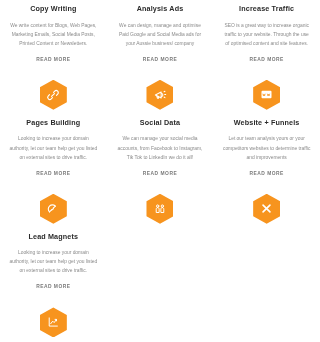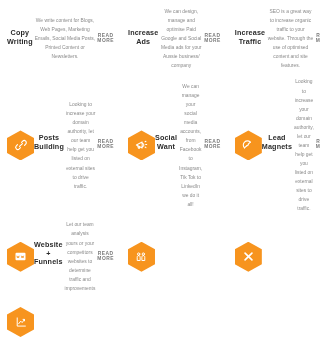--- a/index.html
+++ b/index.html
@@ -9,20 +9,21 @@
     font-family:"Liberation Sans", sans-serif;
     overflow:hidden;
   }
   .grid {
     display:grid;
     grid-template-columns:repeat(3, 1fr);
     width:320px;
   }
   .card {
     display:flex;
+    flex-direction:column;
     align-items:center;
     text-align:center;
     padding:0 7px;
   }
 
   .hexwrap {
     margin:14px 0 7px 0;
     width:27px; height:30px;
     position:relative;
   }
@@ -70,21 +71,21 @@
 
   <div class="card row-clipped">
 
     <div class="card-title">Copy Writing</div>
     <div class="card-desc">We write content for Blogs, Web Pages, Marketing Emails, Social Media Posts, Printed Content or Newsletters.</div>
     <a class="read-more">READ MORE</a>
   </div>
 
   <div class="card row-clipped">
 
-    <div class="card-title">Increase Ads</div>
+    <div class="card-title">Analysis Ads</div>
     <div class="card-desc">We can design, manage and optimise Paid Google and Social Media ads for your Aussie business/ company</div>
     <a class="read-more">READ MORE</a>
   </div>
 
   <div class="card row-clipped">
 
     <div class="card-title">Increase Traffic</div>
     <div class="card-desc">SEO is a great way to increase organic traffic to your website. Through the use of optimised content and site features.</div>
     <a class="read-more">READ MORE</a>
   </div>
@@ -92,69 +93,69 @@
   <div class="card">
     <div class="hexwrap">
       <div class="hex">
         <svg width="14" height="14" viewBox="0 0 24 24" fill="none" stroke="#ffffff" stroke-width="2" stroke-linecap="round">
           <path d="M9.5 14.5l5-5"></path>
           <path d="M13 7.5l2-2a3.5 3.5 0 0 1 5 5l-2 2"></path>
           <path d="M11 16.5l-2 2a3.5 3.5 0 0 1-5-5l2-2"></path>
         </svg>
       </div>
     </div>
-    <div class="card-title">Posts Building</div>
+    <div class="card-title">Pages Building</div>
     <div class="card-desc">Looking to increase your domain authority, let our team help get you listed on external sites to drive traffic.</div>
     <a class="read-more">READ MORE</a>
   </div>
 
 
   <div class="card">
     <div class="hexwrap">
       <div class="hex">
         <svg width="14" height="14" viewBox="0 0 24 24" fill="none" stroke="#ffffff" stroke-width="1.8" stroke-linecap="round" stroke-linejoin="round">
           <path d="M4 12l10-5v10L4 12z"></path>
           <path d="M14 9.5c2 0 3 1 3 2.5s-1 2.5-3 2.5"></path>
           <path d="M6.5 13.5l1 4h2l-.6-3.4"></path>
           <path d="M19 6.5l1.5-1M20 11h1.8M19 15.5l1.5 1"></path>
         </svg>
       </div>
     </div>
-    <div class="card-title">Social Want</div>
+    <div class="card-title">Social Data</div>
     <div class="card-desc">We can manage your social media accounts, from Facebook to Instagram, Tik Tok to LinkedIn we do it all!</div>
+    <a class="read-more">READ MORE</a>
+  </div>
+
+  <div class="card">
+    <div class="hexwrap">
+      <div class="hex">
+        <svg width="15" height="15" viewBox="0 0 24 24" fill="none" stroke="#ffffff" stroke-width="1.8" stroke-linecap="round" stroke-linejoin="round">
+          <rect x="4" y="6" width="16" height="12" rx="1.5" fill="#ffffff" stroke="none"></rect>
+          <path d="M6.2 11.3l.9 3 .9-3 .9 3 .9-3" stroke="#F7941E" stroke-width="1.1"></path>
+          <path d="M13.4 11.3l.9 3 .9-3 .9 3 .9-3" stroke="#F7941E" stroke-width="1.1"></path>
+        </svg>
+      </div>
+    </div>
+    <div class="card-title">Website + Funnels</div>
+    <div class="card-desc">Let our team analysis yours or your competitors websites to determine traffic and improvements</div>
     <a class="read-more">READ MORE</a>
   </div>
 
   <div class="card">
     <div class="hexwrap">
       <div class="hex">
         <svg width="14" height="14" viewBox="0 0 24 24" fill="none" stroke="#ffffff" stroke-width="1.9" stroke-linecap="round" stroke-linejoin="round">
           <path d="M6 17a7 7 0 0 1 0-10 7 7 0 0 1 10 0"></path>
           <path d="M6 17l3.5-3.5M16 7l-3.5 3.5"></path>
           <path d="M9.5 13.5a3 3 0 0 0 3-3"></path>
         </svg>
       </div>
     </div>
     <div class="card-title">Lead Magnets</div>
     <div class="card-desc">Looking to increase your domain authority, let our team help get you listed on external sites to drive traffic.</div>
-    <a class="read-more">READ MORE</a>
-  </div>
-
-  <div class="card">
-    <div class="hexwrap">
-      <div class="hex">
-        <svg width="15" height="15" viewBox="0 0 24 24" fill="none" stroke="#ffffff" stroke-width="1.8" stroke-linecap="round" stroke-linejoin="round">
-          <rect x="4" y="6" width="16" height="12" rx="1.5" fill="#ffffff" stroke="none"></rect>
-          <path d="M6.2 11.3l.9 3 .9-3 .9 3 .9-3" stroke="#F7941E" stroke-width="1.1"></path>
-          <path d="M13.4 11.3l.9 3 .9-3 .9 3 .9-3" stroke="#F7941E" stroke-width="1.1"></path>
-        </svg>
-      </div>
-    </div>
-    <div class="card-title">Website + Funnels</div>
-    <div class="card-desc">Let our team analysis yours or your competitors websites to determine traffic and improvements</div>
     <a class="read-more">READ MORE</a>
   </div>
 
 
   <div class="card">
     <div class="hexwrap">
       <div class="hex">
         <svg width="14" height="14" viewBox="0 0 24 24" fill="none" stroke="#ffffff" stroke-width="1.7" stroke-linecap="round" stroke-linejoin="round">
           <circle cx="8" cy="7" r="2"></circle>
           <path d="M8 9.5c-1.6 0-2.5 1.2-2.5 3V18h5v-5.5c0-1.8-.9-3-2.5-3z"></path>

